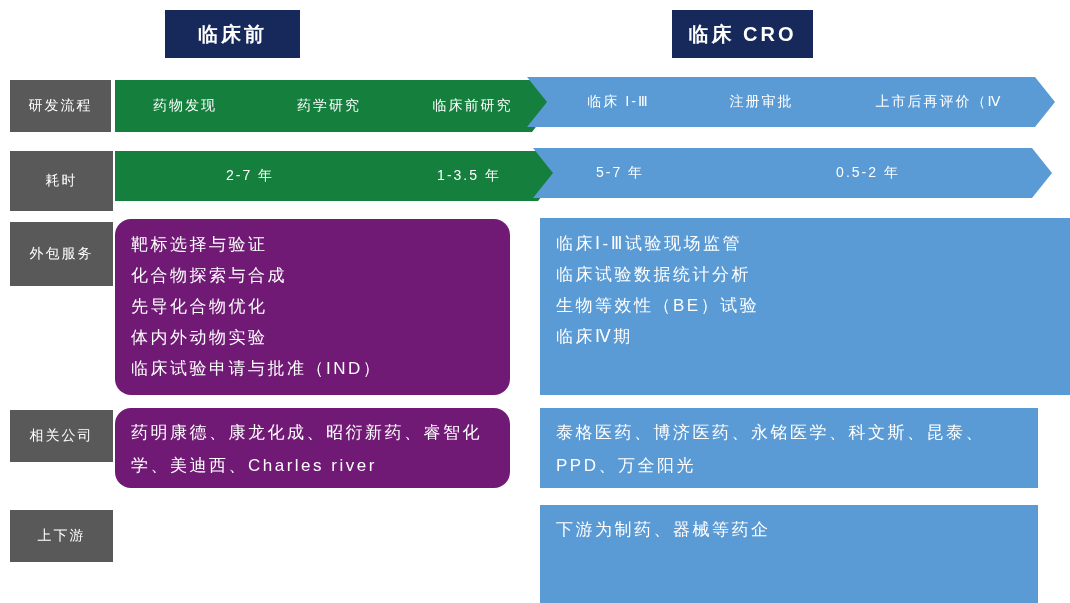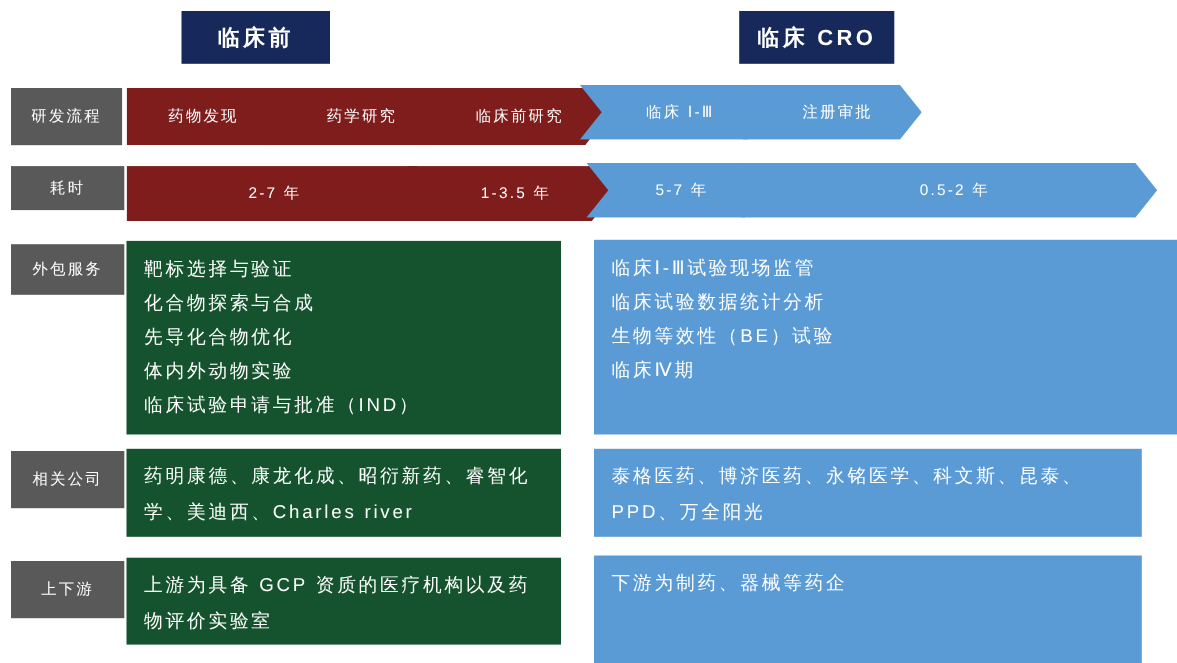--- a/index.html
+++ b/index.html
@@ -24,68 +24,68 @@
   }
   .chev.r2 { height:50px; }
   .chev.flat {
     clip-path: polygon(0 0, calc(100% - 20px) 0, 100% 50%, calc(100% - 20px) 100%, 0 100%);
     padding-right:14px;
   }
   .chev.notch {
     clip-path: polygon(0 0, calc(100% - 20px) 0, 100% 50%, calc(100% - 20px) 100%, 0 100%, 20px 50%);
     padding-left:10px;
   }
-  .blue-m { background:#7f1d1d; }
+  .blue-m { background:#15803d; }
   .blue-l { background:#5B9BD5; }
   .box {
     position:absolute; color:#ffffff; font-size:17px; letter-spacing:2.5px;
     box-sizing:border-box; padding:8px 16px; line-height:33px;
   }
-  .box.m { background:#14532d; }
+  .box.m { background:#701a75;border-radius:16px; }
   .box.l { background:#5B9BD5; }
   .svc { padding:10px 16px; }
   .svc .svc-item { line-height:31px; }
 </style>
 </head>
 <body>
 
 <div class="canvas">
 
   <div class="title" style="left:165px; top:10px; width:135px; height:48px;">临床前</div>
   <div class="title" style="left:672px; top:10px; width:141px; height:48px;">临床 CRO</div>
 
   <div class="rowlabel" style="left:10px; top:80px; width:101px; height:52px;font-family:Liberation Mono, monospace;">研发流程</div>
   <div class="chev flat blue-m" style="left:115px; top:80px; width:140px;">药物发现</div>
   <div class="chev notch blue-m" style="left:240px; top:80px; width:158px;">药学研究</div>
   <div class="chev notch blue-m" style="left:383px; top:80px; width:159px;">临床前研究</div>
   <div class="chev notch blue-l" style="left:527px; top:77px; width:163px; height:50px;">临床 Ⅰ-Ⅲ</div>
   <div class="chev notch blue-l" style="left:675px; top:77px; width:153px; height:50px;">注册审批</div>
+  <div class="chev notch blue-l" style="left:813px; top:77px; width:232px; height:50px;">上市后再评价（Ⅳ</div>
 
-  <div class="rowlabel" style="left:10px; top:151px; width:103px; height:40px;">耗时</div>
+  <div class="rowlabel" style="left:10px; top:151px; width:103px; height:60px;">耗时</div>
   <div class="chev r2 flat blue-m" style="left:115px; top:151px; width:270px;">2-7 年</div>
   <div class="chev r2 notch blue-m" style="left:370px; top:151px; width:178px;">1-3.5 年</div>
   <div class="chev r2 notch blue-l" style="left:533px; top:148px; width:154px;">5-7 年</div>
   <div class="chev r2 notch blue-l" style="left:674px; top:148px; width:368px;">0.5-2 年</div>
 
-  <div class="rowlabel" style="left:10px; top:222px; width:103px; height:46px;">外包服务</div>
+  <div class="rowlabel" style="left:10px; top:222px; width:103px; height:64px;">外包服务</div>
   <div class="box m svc" style="left:115px; top:219px; width:395px; height:176px;">
     <div class="svc-item">靶标选择与验证</div>
     <div class="svc-item">化合物探索与合成</div>
     <div class="svc-item">先导化合物优化</div>
     <div class="svc-item">体内外动物实验</div>
     <div class="svc-item">临床试验申请与批准（IND）</div>
   </div>
   <div class="box l svc" style="left:540px; top:218px; width:564px; height:177px;">
     <div class="svc-item">临床Ⅰ-Ⅲ试验现场监管</div>
     <div class="svc-item">临床试验数据统计分析</div>
     <div class="svc-item">生物等效性（BE）试验</div>
     <div class="svc-item">临床Ⅳ期</div>
   </div>
 
   <div class="rowlabel" style="left:10px; top:410px; width:103px; height:52px;">相关公司</div>
   <div class="box m" style="left:115px; top:408px; width:395px; height:80px;">药明康德、康龙化成、昭衍新药、睿智化学、美迪西、Charles river</div>
   <div class="box l" style="left:540px; top:408px; width:498px; height:80px;">泰格医药、博济医药、永铭医学、科文斯、昆泰、PPD、万全阳光</div>
 
   <div class="rowlabel" style="left:10px; top:510px; width:103px; height:52px;">上下游</div>
-  <div class="box m" style="left:115px; top:507px; width:395px; height:79px;">上游为具备 GCP 资质的医疗机构以及药物评价实验室</div>
   <div class="box l" style="left:540px; top:505px; width:498px; height:102px;">下游为制药、器械等药企</div>
 
 </div>
 
 </body></html>

